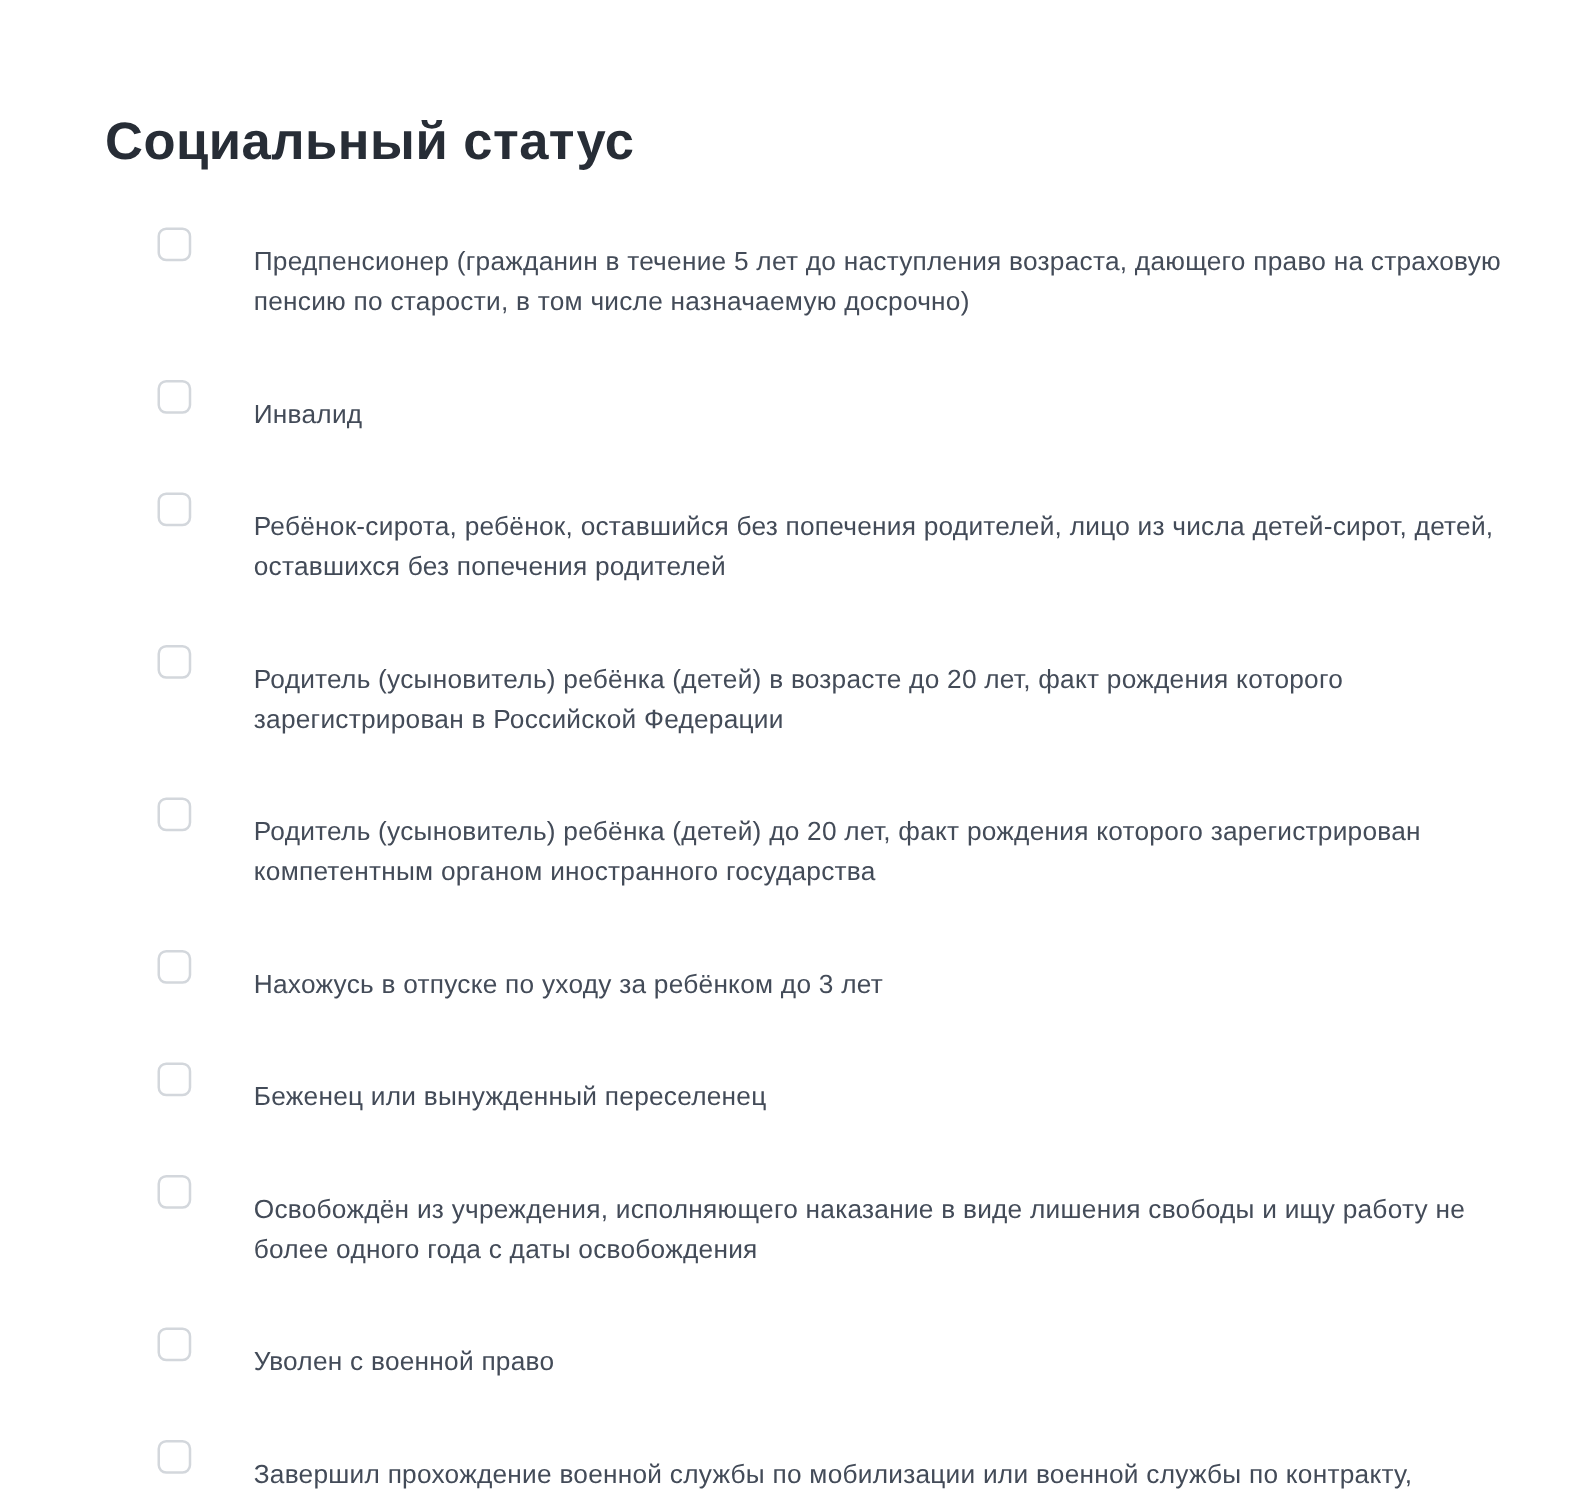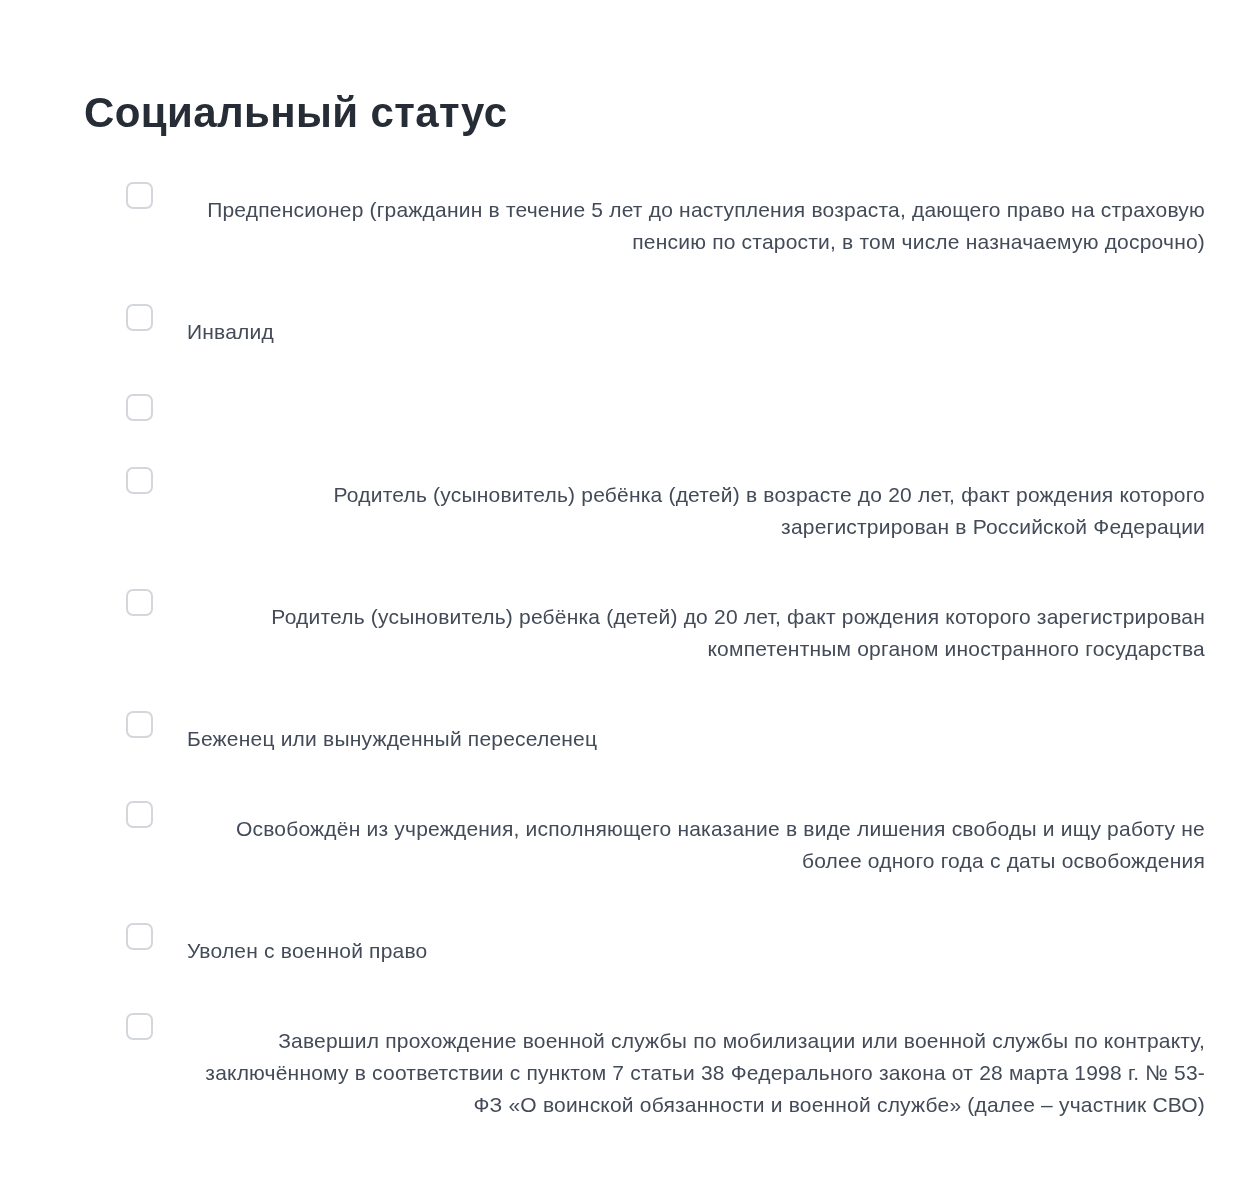--- a/index.html
+++ b/index.html
@@ -19,24 +19,23 @@
     font-weight: 700;
     letter-spacing: 0.4px;
     color: #272d36;
     margin: 6px 0 44px 0;
     line-height: 1.1;
   }
   .checkbox-list { display: block; }
   .item {
     display: flex;
     align-items: flex-start;
-    gap: 6px;
+    gap: 22px;
     margin-bottom: 30px;
     cursor: pointer;
-    text-align: right;
   }
   .checkbox {
     flex: 0 0 auto;
     width: 27px;
     height: 27px;
     border: 2px solid #d3d7dc;
     border-radius: 7px;
     background: #ffffff;
     margin-top: 2px;
   }
@@ -61,33 +60,38 @@
         <span class="label">Предпенсионер (гражданин в течение 5 лет до наступления возраста, дающего право на страховую пенсию по старости, в том числе назначаемую досрочно)</span>
       </label>
 
       <label class="item">
         <span class="checkbox" role="checkbox" aria-checked="false"></span>
         <span class="label">Инвалид</span>
       </label>
 
       <label class="item">
         <span class="checkbox" role="checkbox" aria-checked="false"></span>
+        <span class="label">Ребёнок-сирота, ребёнок, оставшийся без попечения родителей, лицо из числа детей-сирот, детей, оставшихся без попечения родителей</span>
       </label>
 
       <label class="item">
         <span class="checkbox" role="checkbox" aria-checked="false"></span>
         <span class="label">Родитель (усыновитель) ребёнка (детей) в возрасте до 20 лет, факт рождения которого зарегистрирован в Российской Федерации</span>
       </label>
 
 
       <label class="item">
         <span class="checkbox" role="checkbox" aria-checked="false"></span>
         <span class="label">Родитель (усыновитель) ребёнка (детей) до 20 лет, факт рождения которого зарегистрирован компетентным органом иностранного государства</span>
       </label>
 
+      <label class="item">
+        <span class="checkbox" role="checkbox" aria-checked="false"></span>
+        <span class="label">Нахожусь в отпуске по уходу за ребёнком до 3 лет</span>
+      </label>
 
       <label class="item">
         <span class="checkbox" role="checkbox" aria-checked="false"></span>
         <span class="label">Беженец или вынужденный переселенец</span>
       </label>
 
       <label class="item">
         <span class="checkbox" role="checkbox" aria-checked="false"></span>
         <span class="label">Освобождён из учреждения, исполняющего наказание в виде лишения свободы и ищу работу не более одного года с даты освобождения</span>
       </label>

